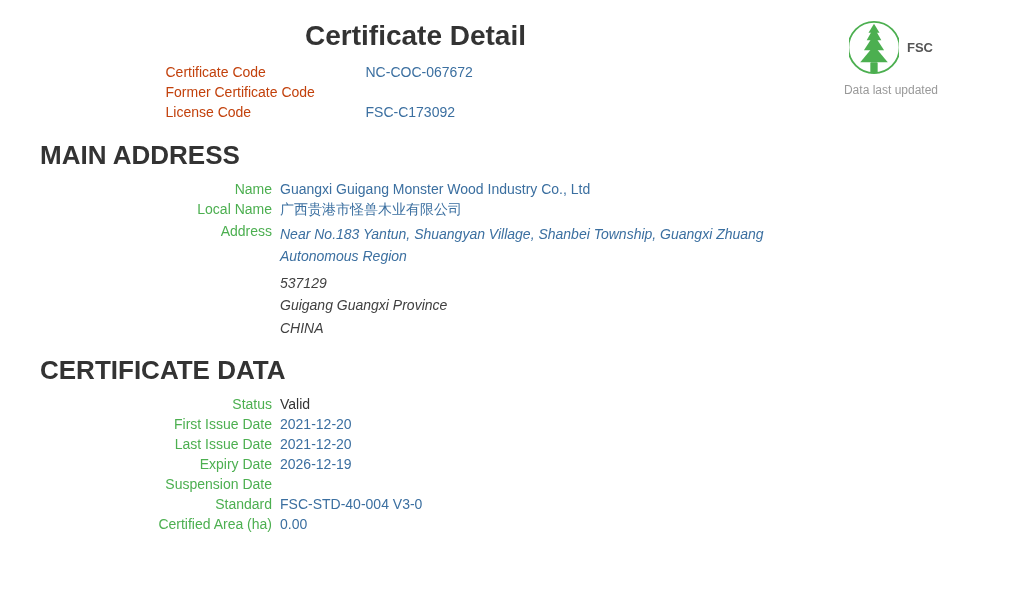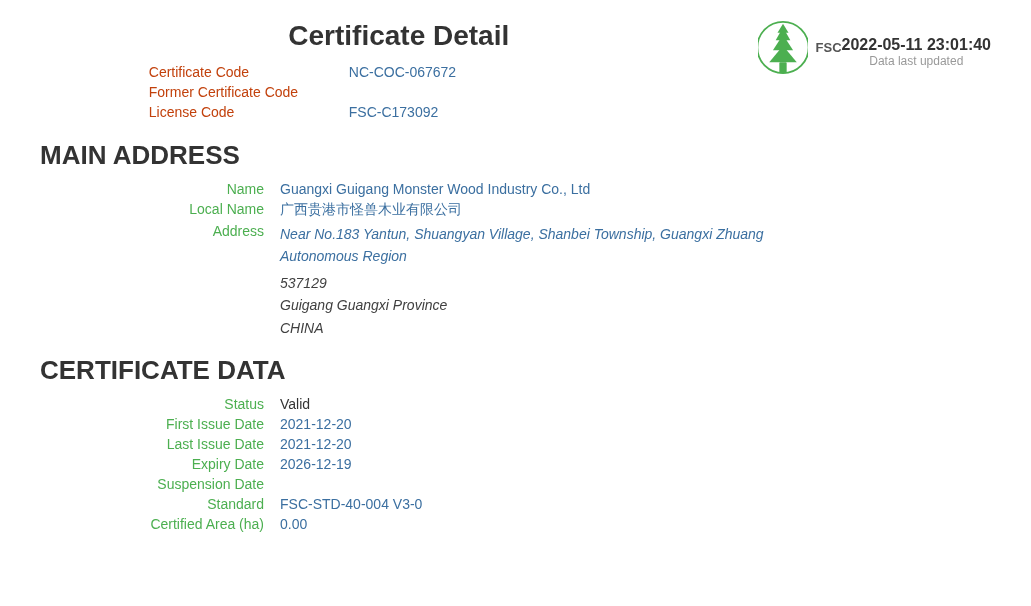--- a/index.html
+++ b/index.html
@@ -42,21 +42,21 @@
       width: 200px;
       text-align: left;
       padding-right: 12px;
     }
     .cert-info-value {
       color: #3b6fa0;
       font-size: 14px;
     }
     .logo-area {
       display: flex;
-      flex-direction: row;
+      flex-direction: column;
       align-items: center;
       min-width: 200px;
     }
     .fsc-logo {
       display: flex;
       align-items: center;
       gap: 8px;
     }
     .fsc-tree-icon {
       width: 50px;
@@ -103,21 +103,21 @@
       display: flex;
       margin-bottom: 4px;
       align-items: flex-start;
     }
     .detail-label {
       color: #4CAF50;
       font-size: 14px;
       width: 240px;
       min-width: 240px;
       text-align: right;
-      padding-right: 16px;
+      padding-right: 8px;
     }
     .detail-value {
       color: #3b6fa0;
       font-size: 14px;
       flex: 1;
     }
     .detail-value.black {
       color: #404040;
     }
     .detail-value.multi-line {
@@ -167,21 +167,20 @@
           <polygon points="19,14 31,14 25,4"></polygon>
         </g>
 
         <circle cx="25" cy="30" r="28" fill="none" stroke="#4CAF50" stroke-width="2"></circle>
       </svg>
       <div class="fsc-text-area">
         <span class="fsc-label">FSC</span>
       </div>
     </div>
     <div class="timestamp-area">
-      <div class="timestamp">2022-05-11 23:01:40</div>
       <div class="data-last-updated">Data last updated</div>
     </div>
   </div>
 </div>
 
 <h2 class="section-title">MAIN ADDRESS</h2>
 
 <div class="detail-table">
   <div class="detail-row">
     <span class="detail-label">Name</span>

